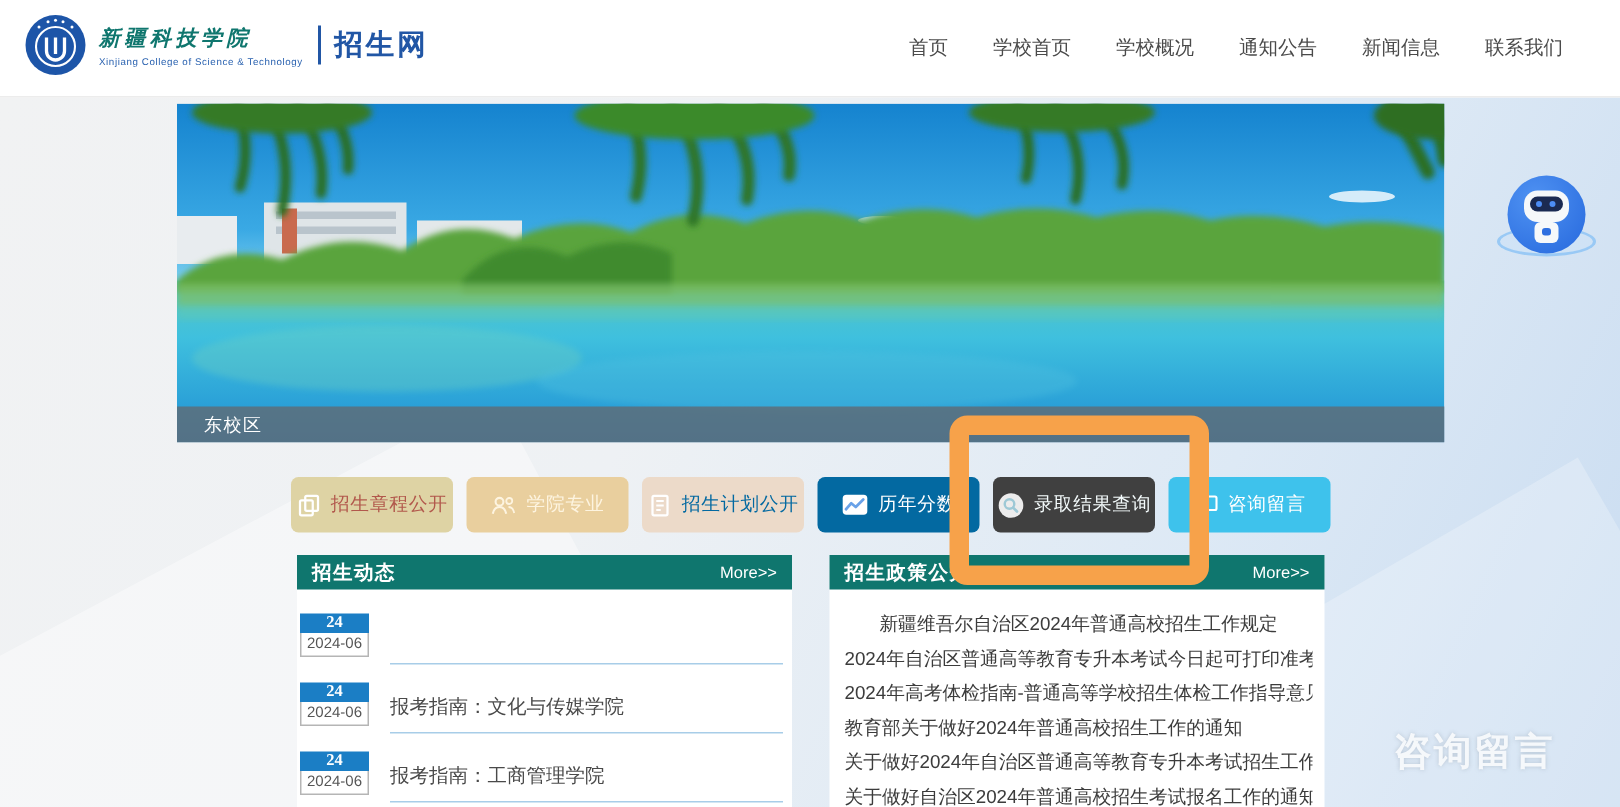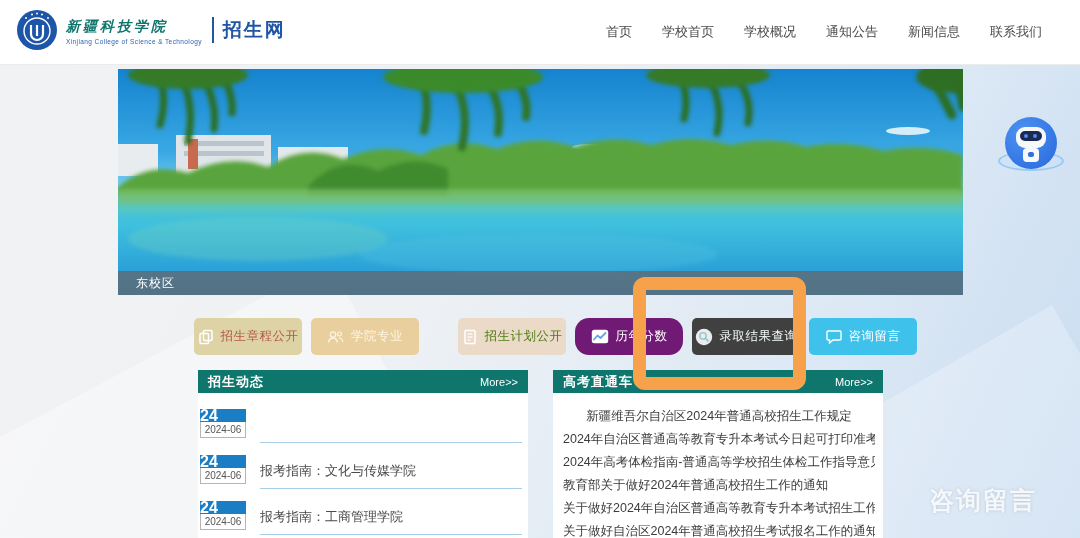--- a/index.html
+++ b/index.html
@@ -30,41 +30,41 @@
   .hero-caption{position:absolute;left:0;bottom:0;width:100%;height:24px;background:rgba(95,107,117,.82);
     color:#fff;font-size:12px;line-height:24px;padding-left:18px;box-sizing:border-box;letter-spacing:1px;}
 
   
   .btn-row{position:absolute;left:194px;top:318px;display:flex;gap:9px;z-index:3;}
   .qb{width:108px;height:37px;border:none;border-radius:5px;display:flex;align-items:center;justify-content:center;gap:7px;
       font-size:12.5px;cursor:pointer;font-family:inherit;letter-spacing:.5px;padding:0;}
   .qb svg{flex:0 0 auto;}
   .qb1{background:#ded3a4;color:#b2584c;}
   .qb2{background:#e9cf9e;color:#fdf4e0;}
-  .qb3{background:#ecdac9;color:#4d7c0f;margin-left:30px;}
-  .qb4{background:#701a75;color:#ffffff;border-radius:14px;}
+  .qb3{background:#ecdac9;color:#0369a1;}
+  .qb4{background:#0369a1;color:#ffffff;}
   .qb5{background:#404040;color:#f4fbfc;}
   .qb6{background:#3ec2ec;color:#ffffff;}
 
   
   .highlight-box{position:absolute;left:633px;top:277px;width:173px;height:113px;border:13px solid #f7a24a;
     border-radius:12px;z-index:40;box-sizing:border-box;}
 
   
   .panel{position:absolute;top:370px;width:330px;height:200px;background:#ffffff;z-index:3;}
   .panel-news{left:198px;}
   .panel-policy{left:553px;}
   .panel-header{position:absolute;left:0;top:0;width:100%;height:23px;background:#0f766e;display:flex;align-items:center;
     justify-content:space-between;padding:0 10px;box-sizing:border-box;}
   .panel-title{color:#ffffff;font-size:13px;font-weight:bold;letter-spacing:1px;}
   .panel-more{color:#ffffff;font-size:11px;cursor:pointer;}
 
   .news-item{position:absolute;left:2px;width:324px;height:34px;cursor:pointer;}
   .news-item .badge{position:absolute;left:0;top:0;width:46px;}
-  .badge-day{height:13px;background:#1b7ec5;color:#fff;font-size:16px;font-weight:bold;line-height:13px;}
+  .badge-day{height:13px;background:#1b7ec5;color:#fff;font-size:11px;font-weight:bold;text-align:center;line-height:13px;font-family:Liberation Serif, serif;}
   .badge-date{height:15px;background:#fff;border:1px solid #b5b5b5;border-top:none;color:#555;font-size:10px;text-align:center;line-height:15px;}
   .news-title{position:absolute;left:60px;top:7px;font-size:13px;color:#4a4a4a;white-space:nowrap;}
   .news-underline{position:absolute;left:60px;bottom:0;right:2px;height:1px;background:#a8cde8;}
 
   .policy-item{position:absolute;left:10px;width:312px;font-size:12.5px;color:#3c3c3c;white-space:nowrap;cursor:pointer;overflow:hidden;}
 
   
   .robot{position:absolute;left:1002px;top:115px;width:58px;height:60px;z-index:30;cursor:pointer;}
   .robot-circle{position:absolute;left:3px;top:2px;width:52px;height:52px;border-radius:50%;
     background:radial-gradient(circle at 35% 30%,#4f92f2,#2668dd);}
@@ -247,21 +247,21 @@
         <div class="badge-day">24</div>
         <div class="badge-date">2024-06</div>
       </div>
       <div class="news-title">报考指南：工商管理学院</div>
       <div class="news-underline"></div>
     </div>
   </div>
 
   <div class="panel panel-policy">
     <div class="panel-header">
-      <span class="panel-title">高考直通车</span>
+      <span class="panel-title">招生政策公开</span>
       <span class="panel-more">More&gt;&gt;</span>
     </div>
     <div class="policy-item" style="top:38px;text-align:center;">新疆维吾尔自治区2024年普通高校招生工作规定</div>
     <div class="policy-item" style="top:61px;">2024年自治区普通高等教育专升本考试今日起可打印准考证</div>
     <div class="policy-item" style="top:84px;">2024年高考体检指南-普通高等学校招生体检工作指导意见</div>
     <div class="policy-item" style="top:107px;">教育部关于做好2024年普通高校招生工作的通知</div>
     <div class="policy-item" style="top:130px;">关于做好2024年自治区普通高等教育专升本考试招生工作的通知</div>
     <div class="policy-item" style="top:153px;">关于做好自治区2024年普通高校招生考试报名工作的通知</div>
   </div>
 

